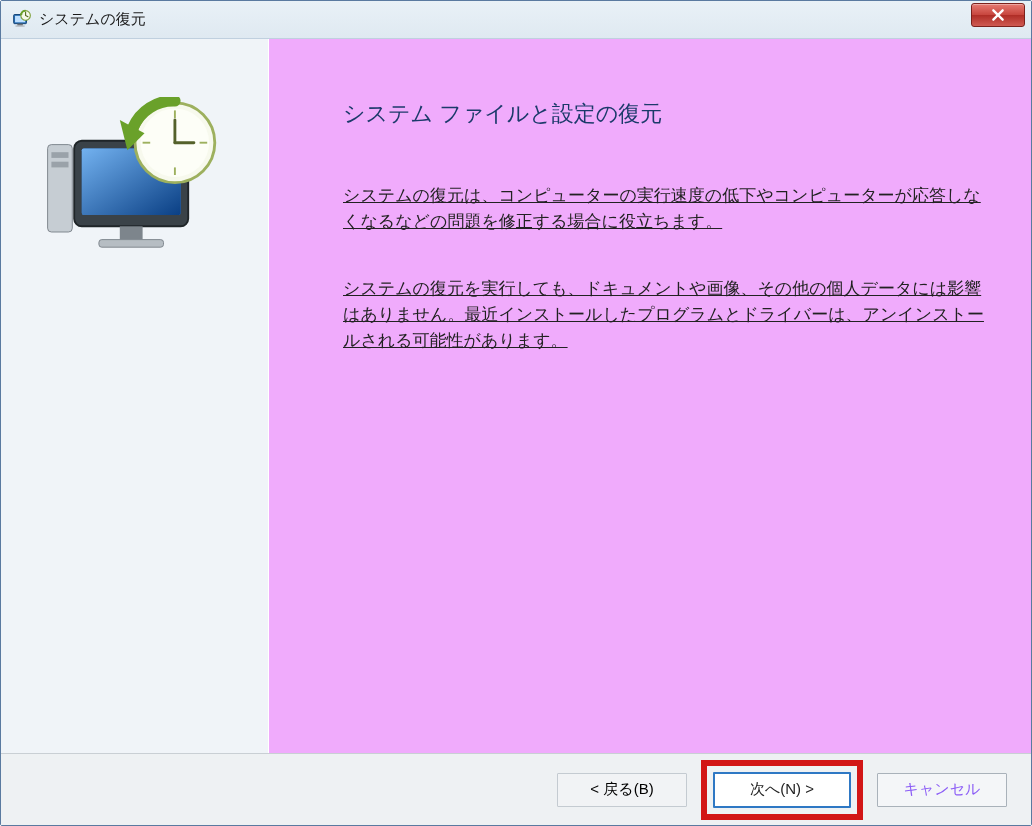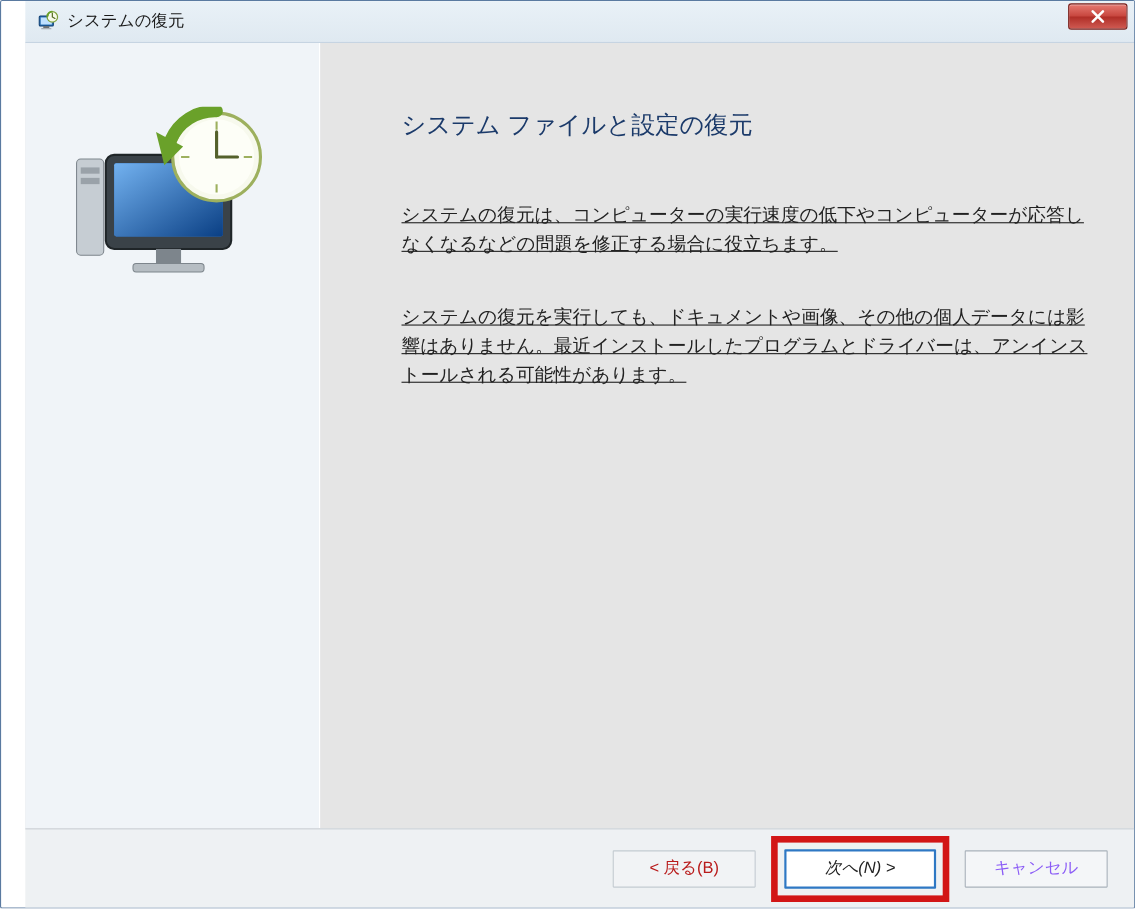--- a/index.html
+++ b/index.html
@@ -9,21 +9,20 @@
     font-family: "Meiryo UI", "Yu Gothic UI", "MS UI Gothic", Meiryo, sans-serif;
     background: #fff;
     overflow: hidden;
   }
   .window {
     width: 1032px; height: 826px;
     border: 1px solid #5a7aa0;
     border-radius: 2px;
     display: flex; flex-direction: column;
     background: #fff;
-    padding-left: 22px;
   }
   
   .titlebar {
     height: 38px;
     background: linear-gradient(#e9f1f7, #dfe9f1);
     border-bottom: 1px solid #c0d0df;
     display: flex; align-items: center;
     padding-left: 8px;
     position: relative;
   }
@@ -45,21 +44,21 @@
     border-radius: 3px;
     display:flex; align-items:center; justify-content:center;
     box-shadow: inset 0 1px 0 rgba(255,255,255,.35);
     cursor: pointer;
   }
   .close-btn svg { display:block; }
   
   .body {
     flex: 1 1 auto;
     display: flex;
-    background: #e5e5e5;
+    background: #f0abfc;
   }
   .left-pane {
     width: 268px;
     background: #f0f4f8;
     border-right: 1px solid #fff;
     padding-top: 58px;
     display:flex; justify-content:center; align-items:flex-start;
   }
   .hero-icon {
     width: 190px; height: 175px;
@@ -98,40 +97,40 @@
     font-size: 15px;
     font-family: inherit;
     background: #f4f6f8;
     border: 1px solid #a9b2ba;
     color: #8b5cf6;
     cursor: pointer;
     margin-left: 14px;
     border-radius: 1px;
   }
   .btn[disabled] {
-    color: #b91c1c;
+    color: #000000;
     background: #f1f3f5;
     border-color: #c4cbd1;
     cursor: default;
   }
   .btn-default {
     border: 2px solid #2e78c4;
     background: #fff;
     color: #222;
     min-width: 138px;
     height: 36px;
   }
   .highlight-ring {
     padding: 6px;
     background: transparent;
     border: 6px solid #d21616;
     display:inline-flex;
     margin-left: 14px;
   }
-  .highlight-ring .btn { margin-left: 0; font-style: italic; }
+  .highlight-ring .btn { margin-left: 0; }
 </style>
 </head>
 <body>
 
 <div class="window">
 
   <div class="titlebar">
     <span class="title-icon">
       <svg viewBox="0 0 24 24" width="22" height="22">
         <rect x="4" y="6" width="14" height="10" rx="1" fill="#2a6fb3" stroke="#0d3d70" stroke-width="1"></rect>

